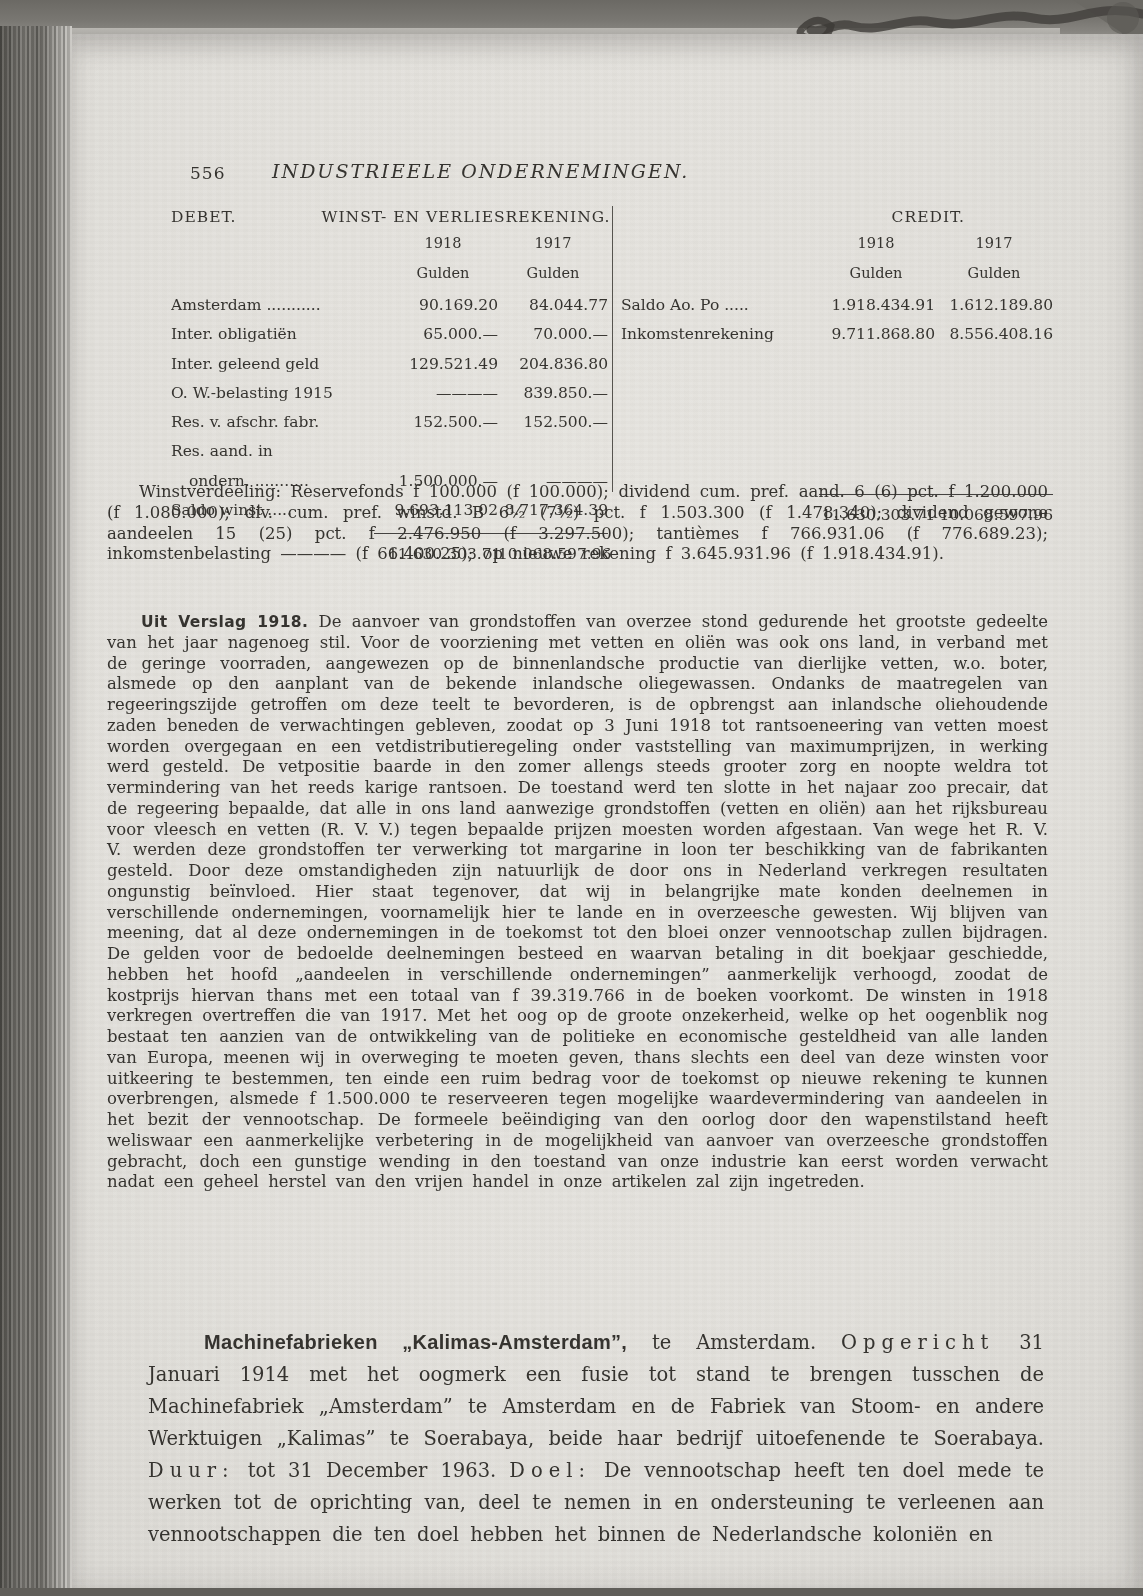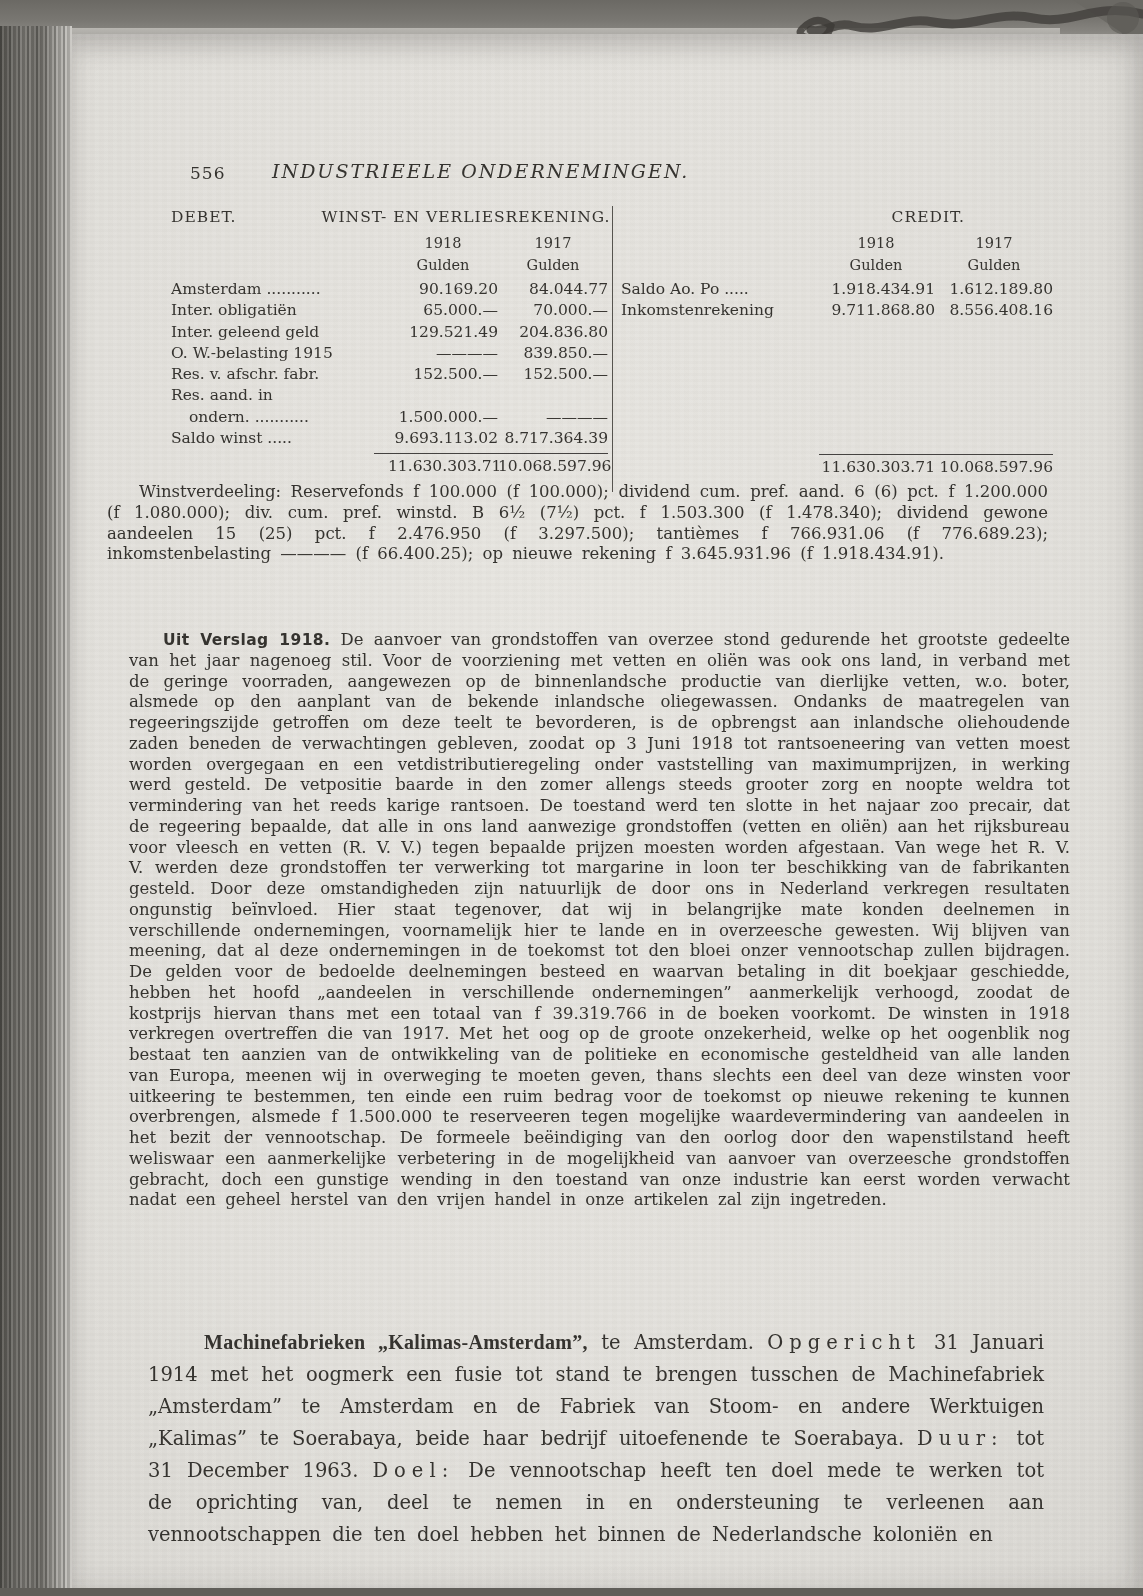--- a/index.html
+++ b/index.html
@@ -51,21 +51,21 @@
     position:absolute;left:200px;top:126px;width:560px;
     font-style:italic;font-size:19px;letter-spacing:2px;
   }
   
   .ledger{position:absolute;left:99px;top:174px;width:882px;font-size:15.5px;}
   .ledger-head{position:relative;height:24px;}
   .lh-debet{position:absolute;left:0;top:0;letter-spacing:1px;}
   .lh-title{position:absolute;left:95px;top:0;width:400px;text-align:center;letter-spacing:1px;}
   .lh-credit{position:absolute;right:88px;top:0;letter-spacing:1px;}
   .halves{position:relative;display:flex;}
-  .half{display:flex;flex-direction:column;}
+  .half{display:flex;flex-direction:column;gap:8px;}
   .half.left{width:437px;}
   .half.right{width:432px;margin-left:13px;}
   .row{display:flex;height:21.3px;line-height:21.3px;white-space:nowrap;}
   .row .lbl{flex:1 1 auto;overflow:hidden;}
   .row .v{flex:0 0 auto;width:110px;text-align:right;}
   .half.right .row .v{width:118px;}
   .row.hdr{height:22px;line-height:22px;}
   .row.hdr .v{text-align:center;font-size:14.5px;}
   .row.gulden{height:25px;line-height:22px;}
   .row.gulden .v{text-align:center;font-size:14.5px;}
@@ -73,28 +73,28 @@
   .spacer{height:128px;}
   .trule{margin-left:auto;width:234px;border-top:1.6px solid #444240;margin-top:4px;}
   .row.total{height:24px;line-height:24px;}
   .vdivider{position:absolute;left:441px;top:-26px;height:286px;border-left:1.3px solid #56544f;}
   
   .para{
     position:absolute;left:35px;width:941px;text-align:justify;
     font-size:16.5px;line-height:20.75px;word-spacing:4px;
   }
   .p-winst{top:448px;text-indent:32px;}
-  .p-verslag{top:596px;text-indent:34px;margin-left:22px;}
+  .p-verslag{top:578px;text-indent:34px;}
   .lead-bold{font-family:"DejaVu Sans", sans-serif;font-weight:bold;font-size:15.5px;letter-spacing:.4px;}
   
   .company{
     position:absolute;left:76px;top:1292px;width:896px;text-align:justify;
     font-size:19.5px;line-height:32px;word-spacing:5px;text-indent:56px;
   }
-  .company-bold{font-family:Liberation Serif, serif;font-weight:bold;font-size:20px;letter-spacing:.3px;margin-top:8px;}
+  .company-bold{font-family:Liberation Sans, sans-serif;font-weight:bold;font-size:20px;letter-spacing:.3px;margin-top:8px;}
   .sp{letter-spacing:6px;}
   
   .grain{
     position:absolute;inset:0;pointer-events:none;
     background:
       repeating-linear-gradient(0deg, rgba(120,118,112,.025) 0 3px, rgba(255,255,255,.02) 3px 6px),
       repeating-linear-gradient(90deg, rgba(120,118,112,.02) 0 5px, rgba(255,255,255,.015) 5px 9px);
   }
 </style>
 </head>

